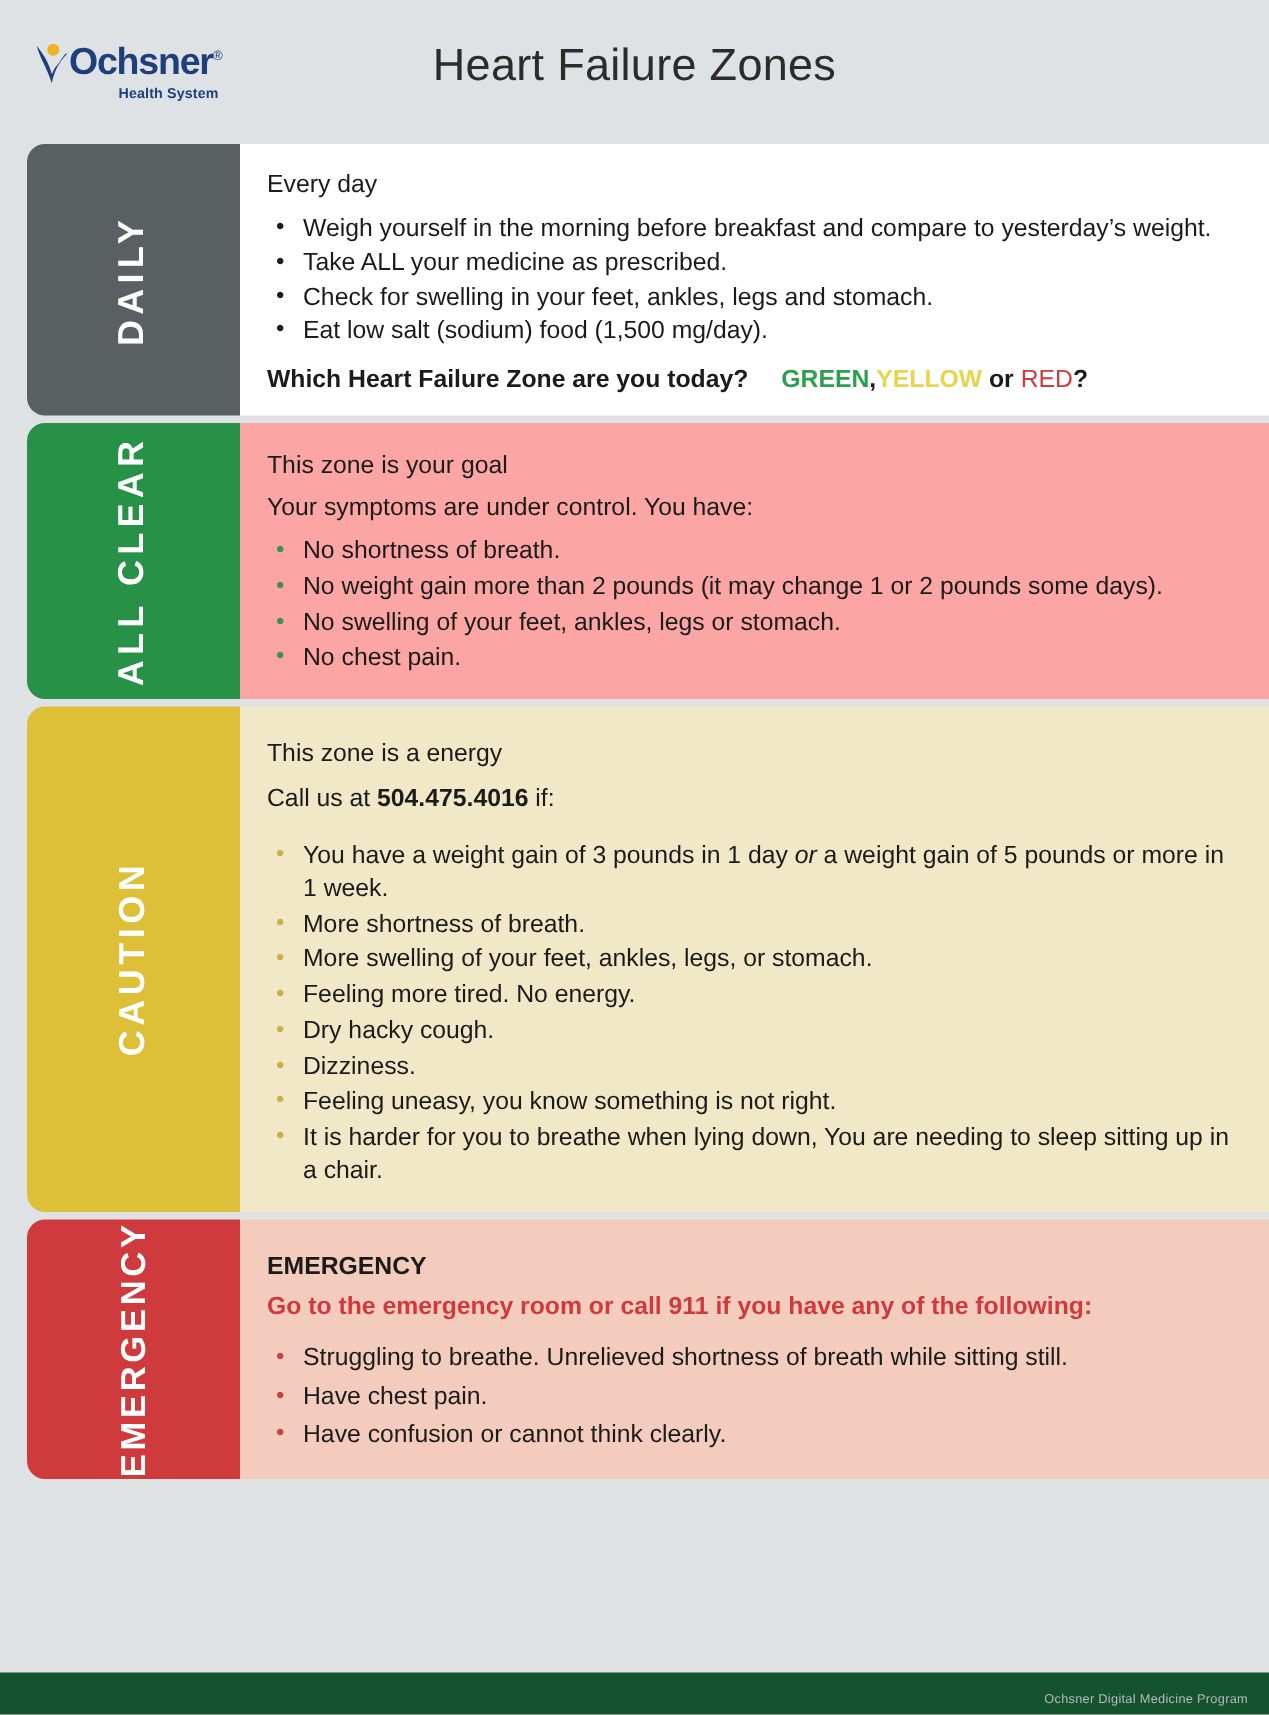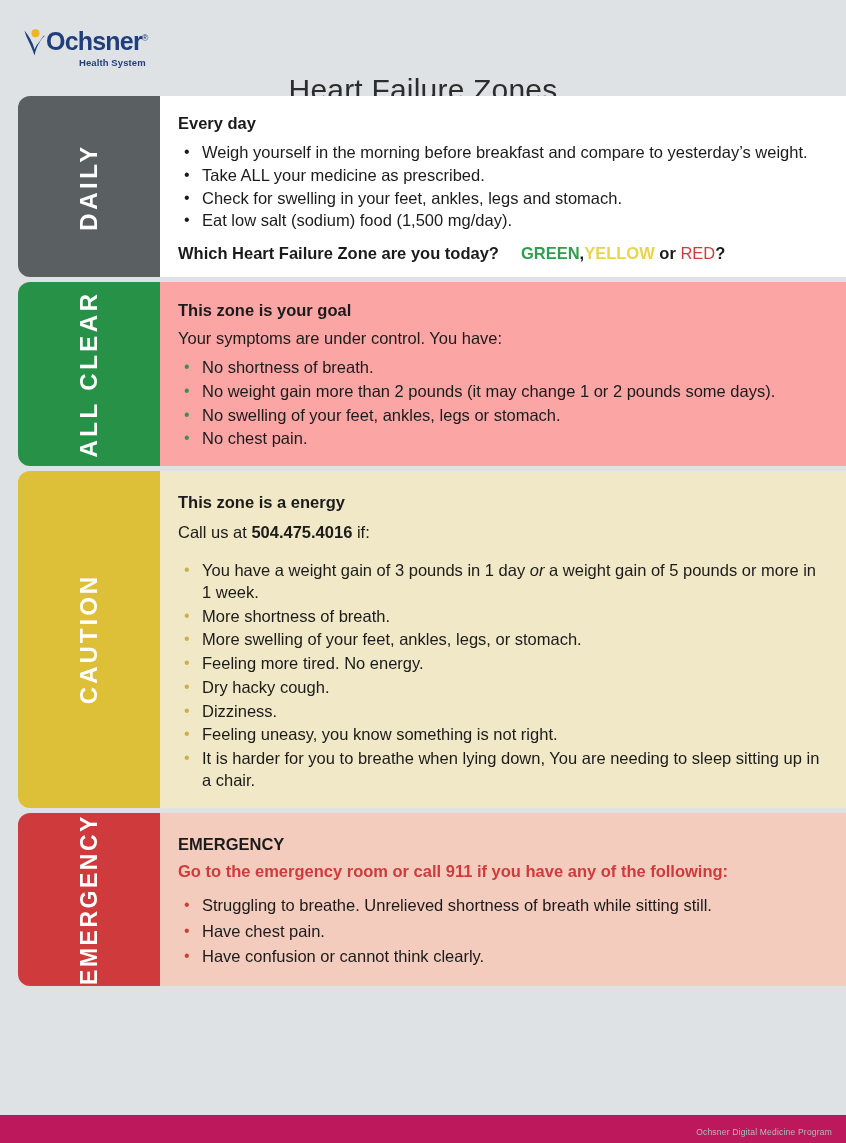--- a/index.html
+++ b/index.html
@@ -72,21 +72,20 @@
   .page-title {
     position: absolute;
     left: 0;
     right: 0;
     top: 27px;
     text-align: center;
     font-size: 30px;
     font-weight: normal;
     color: #2c2c2c;
     letter-spacing: 0.2px;
-    margin-top: 46px;
   }
 
   
   .zones {
     position: relative;
   }
 
   .zone {
     display: flex;
     margin-bottom: 5px;
@@ -130,21 +129,21 @@
   .zone-caution .zone-tab { background: #ddbf38; }
   .zone-caution .zone-body { background: #f0e8c6; }
 
   
   .zone-emergency .zone-tab { background: #cf3b3d; }
   .zone-emergency .zone-body { background: #f3ccbe; }
 
   
   .zone-heading {
     font-size: 16.5px;
-    font-weight: bold;
+    font-weight: normal;
     color: #1b1b1b;
     margin-bottom: 9px;
   }
 
   .zone-sub {
     font-size: 16.5px;
     color: #1b1b1b;
     margin-bottom: 8px;
   }
   .zone-sub b { font-weight: bold; }
@@ -222,21 +221,21 @@
 
   em.ital { font-style: italic; }
 
   
   .footer {
     position: absolute;
     left: 0;
     right: 0;
     bottom: 0;
     height: 28px;
-    background: #be185d;
+    background: #14532d;
   }
   .footer-credit {
     position: absolute;
     right: 14px;
     bottom: 6px;
     font-size: 8.5px;
     color: #b6babd;
     letter-spacing: 0.2px;
   }
 </style>

